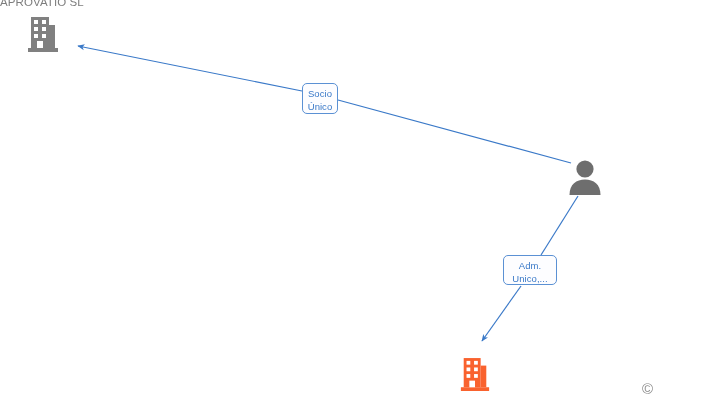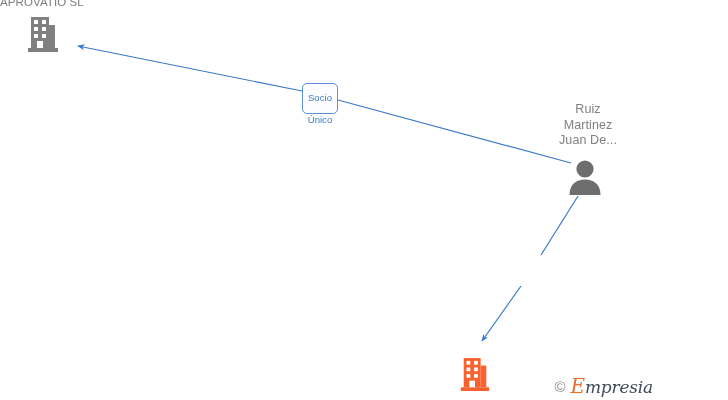--- a/index.html
+++ b/index.html
@@ -70,21 +70,21 @@
 
   
   .edge-label {
     position: absolute;
     box-sizing: border-box;
     background: #fdfdff;
     border: 1px solid #5b91d4;
     border-radius: 5px;
     color: #3a79c8;
     font-size: 9.5px;
-    line-height: 22px;
+    line-height: 13px;
     text-align: center;
     padding: 3px 4px 3px 4px;
     white-space: pre-line;
     letter-spacing: 0.05px;
   }
   #label-socio-unico {
     left: 302px;
     top: 83px;
     width: 36px;
     height: 31px;
@@ -165,45 +165,43 @@
       <rect x="8" y="18" width="4" height="4" fill="#ffffff"></rect>
       <rect x="16" y="18" width="4" height="4" fill="#ffffff"></rect>
 
       <rect x="11" y="25" width="6" height="7" fill="#ffffff"></rect>
     </svg>
   </div>
 
   <div class="edge-label" id="label-socio-unico">Socio
 Único</div>
 
-  <div class="node-label" id="person-label">Ruiz
-Martinez
-Juan De...</div>
 
   <div class="node" id="person-icon">
     <svg width="38" height="38" viewBox="0 0 38 38" aria-hidden="true">
       <circle cx="19" cy="11" r="8.6" fill="#6e6e6e"></circle>
       <path d="M 3.5 37 C 3.5 26.2 10.4 21.6 19 21.6 C 27.6 21.6 34.5 26.2 34.5 37 Z" fill="#6e6e6e"></path>
     </svg>
   </div>
 
+  <div class="edge-label" id="label-adm-unico">Adm.
+Unico,...</div>
 
   <div class="node" id="company-bottom-icon">
     <svg width="32" height="36" viewBox="0 0 34 38" aria-hidden="true">
       <rect x="5" y="1" width="18" height="31" fill="#f9622e"></rect>
       <rect x="23" y="9" width="6" height="23" fill="#f9622e"></rect>
       <rect x="2" y="32" width="30" height="4" fill="#f9622e"></rect>
       <rect x="8" y="4" width="4" height="4" fill="#ffffff"></rect>
       <rect x="16" y="4" width="4" height="4" fill="#ffffff"></rect>
       <rect x="8" y="11" width="4" height="4" fill="#ffffff"></rect>
       <rect x="16" y="11" width="4" height="4" fill="#ffffff"></rect>
       <rect x="8" y="18" width="4" height="4" fill="#ffffff"></rect>
       <rect x="16" y="18" width="4" height="4" fill="#ffffff"></rect>
       <rect x="11" y="25" width="6" height="7" fill="#ffffff"></rect>
     </svg>
   </div>
 
   <div id="footer-logo">
     <span id="copyright-icon">©</span>
-    <span id="logo-wordmark"><span class="logo-initial">E</span><span>mpresia</span></span>
   </div>
 
 </div>
 
 </body></html>

